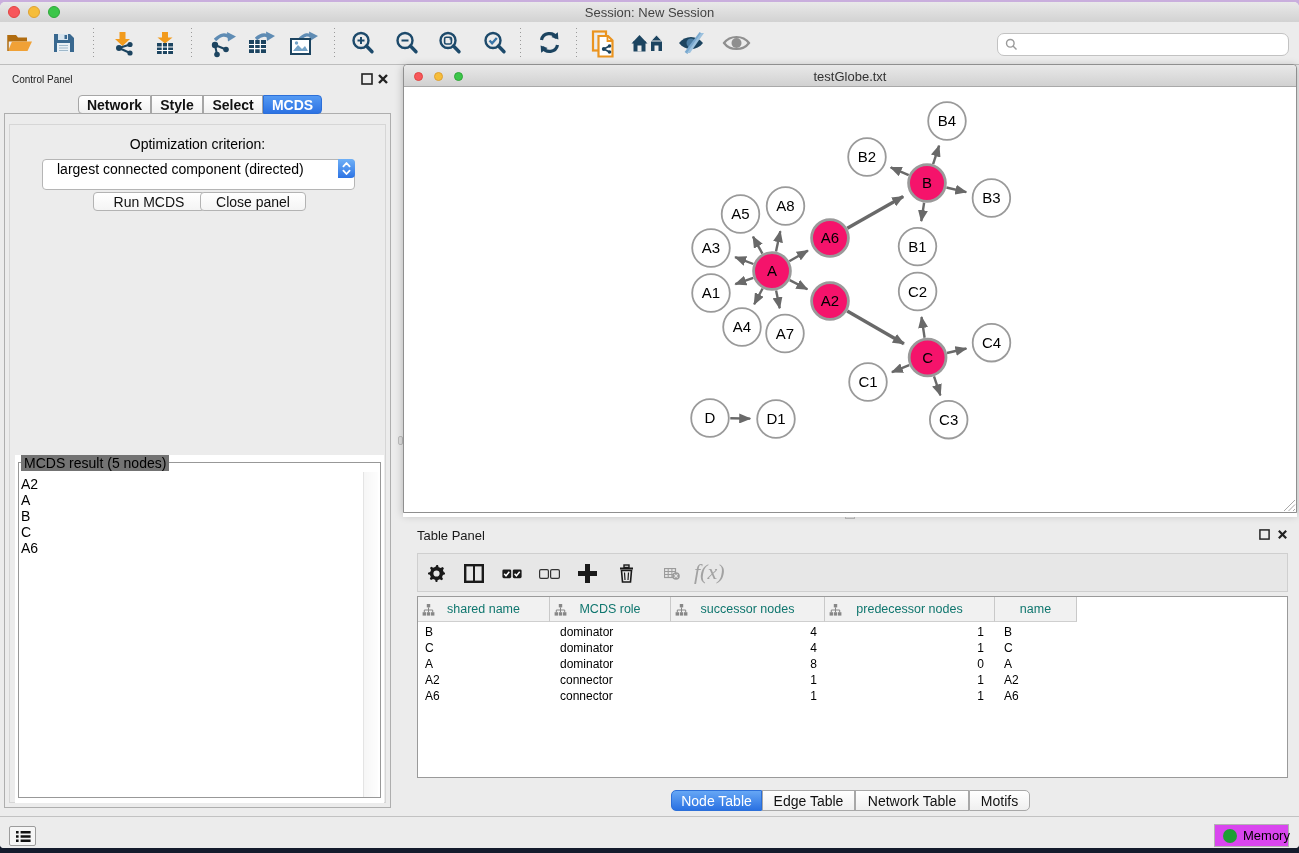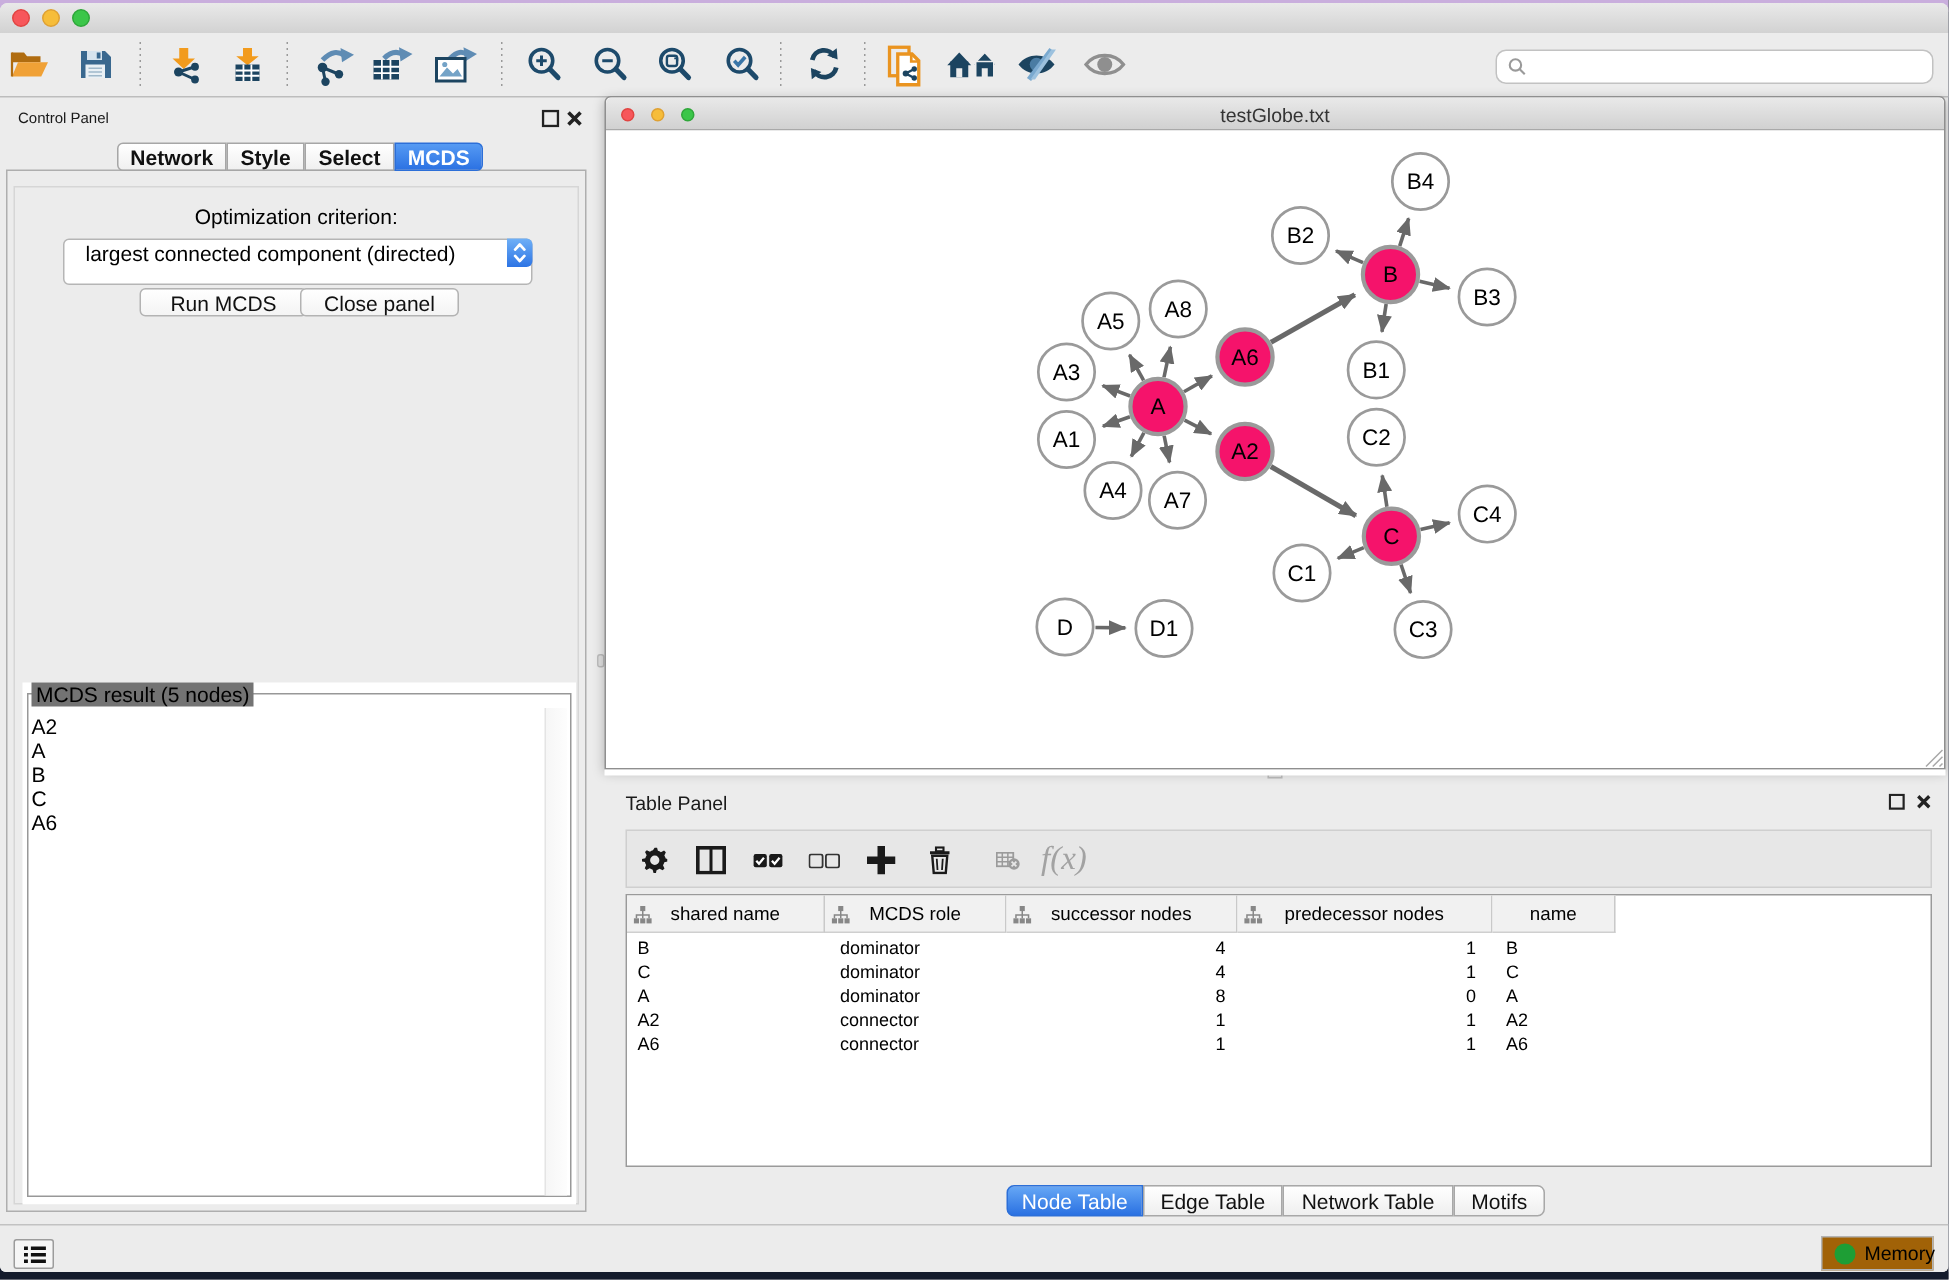--- a/index.html
+++ b/index.html
@@ -43,36 +43,37 @@
 
 #graph{position:absolute;left:0px;top:23px;}
 #graph line{stroke:#696969;}
 #graph .pink{fill:#f5136b;stroke:#9a9a9a;stroke-width:2.8;}
 #graph .white{fill:#fff;stroke:#9a9a9a;stroke-width:1.8;}
 #graph text{font-family:"Liberation Sans",sans-serif;font-size:15px;fill:#000;text-anchor:middle;}
 
 #tp-title{position:absolute;left:417px;top:526px;font-size:13px;color:#1a1a1a;}
 #tp-toolbar{position:absolute;left:417px;top:551px;width:871px;height:39px;background:#e7e7e7;border:1px solid #cfcfcf;}
 #tp-table{position:absolute;left:417px;top:594px;width:871px;height:182px;background:#fff;border:1px solid #9a9a9a;}
-.th{position:absolute;top:0;height:25px;font-size:12.5px;color:#000000;text-align:center;line-height:24px;border-right:1px solid #c9c9c9;background:#f1f1f1;border-bottom:1px solid #cfcfcf;}
+.th{position:absolute;top:0;height:25px;font-size:12.5px;color:#0f766e;text-align:center;line-height:24px;border-right:1px solid #c9c9c9;background:#f1f1f1;border-bottom:1px solid #cfcfcf;}
 .td{position:absolute;font-size:12px;color:#000;height:16px;line-height:16px;}
 .tabb{position:absolute;top:788px;height:21px;background:linear-gradient(#ffffff,#efefef);border:1px solid #a8a8a8;font-size:14px;color:#111;text-align:center;line-height:20px;}
 .tabbsel{background:linear-gradient(#66a7f5,#2a71e2);color:#fff;border-color:#2c6fd8;}
 
 #sbar{position:absolute;left:0;top:814px;width:1299px;height:32px;background:#ececec;border-top:1px solid #c2c2c2;}
 #sbtn{position:absolute;left:9px;top:824px;width:27px;height:20px;background:#f6f6f6;border:1px solid #9c9c9c;border-radius:2px;}
-#membtn{position:absolute;left:1214px;top:822px;width:75px;height:23px;background:#a16207;border:1px solid #b3b3b3;}
+#membtn{position:absolute;left:1214px;top:822px;width:75px;height:23px;background:#d946ef;border:1px solid #b3b3b3;}
 </style></head>
 <body>
 <div class="abs" style="left:0;top:0;width:1299px;height:8px;background:#c9aedd;"></div>
 <div id="win">
   <div id="tbar">
       <div class="tl t1"></div>
       <div class="tl t2"></div>
       <div class="tl t3"></div>
+      <div id="ttitle">Session: New Session</div>
     </div>
   <div id="toolbar">
     <div class="sep" style="left:93px;"></div>
       <div class="sep" style="left:191px;"></div>
       <div class="sep" style="left:334px;"></div>
       <div class="sep" style="left:520px;"></div>
       <div class="sep" style="left:576px;"></div>
     <svg class="tbi" style="left:6px;" width="27" height="26" viewBox="0 0 27 26">
         <path d="M2 5 h8 l2 2.5 h9 v4 H2 Z" fill="#b06c10"></path>
         <path d="M2 21 L6 11.5 h20 L21.5 21 Z" fill="#f0a136"></path>

